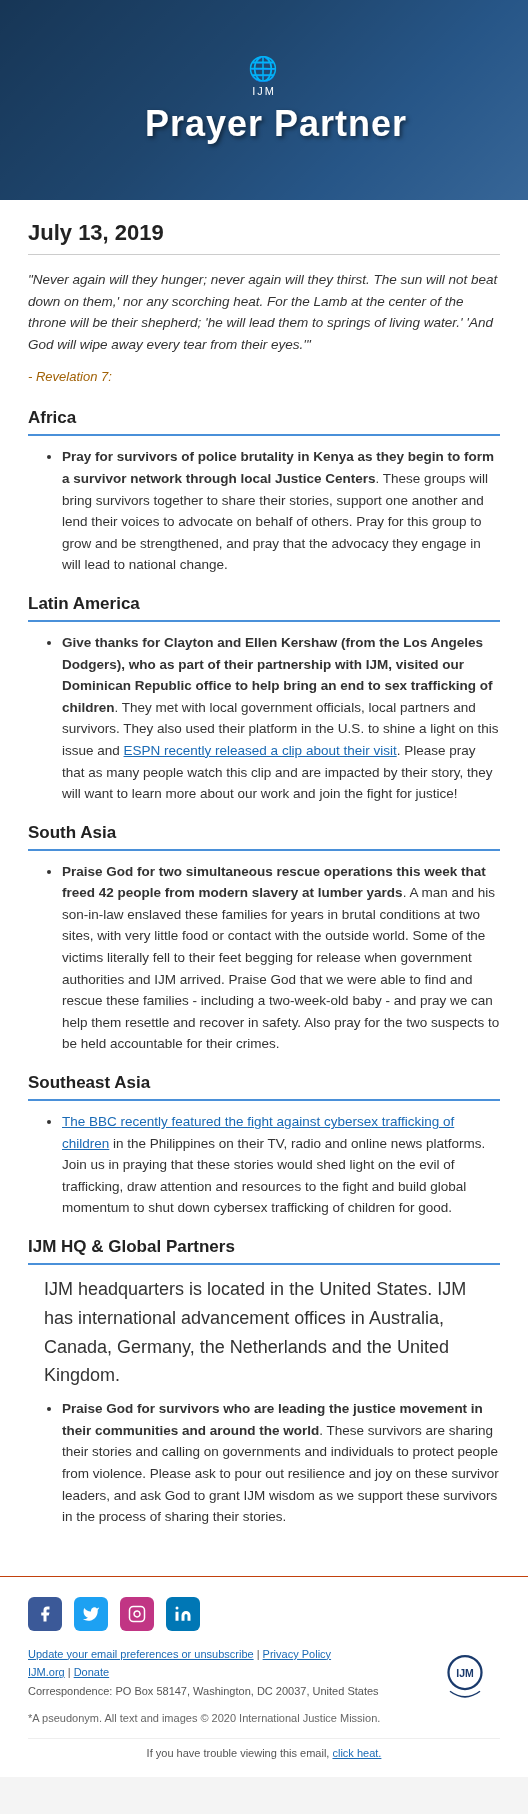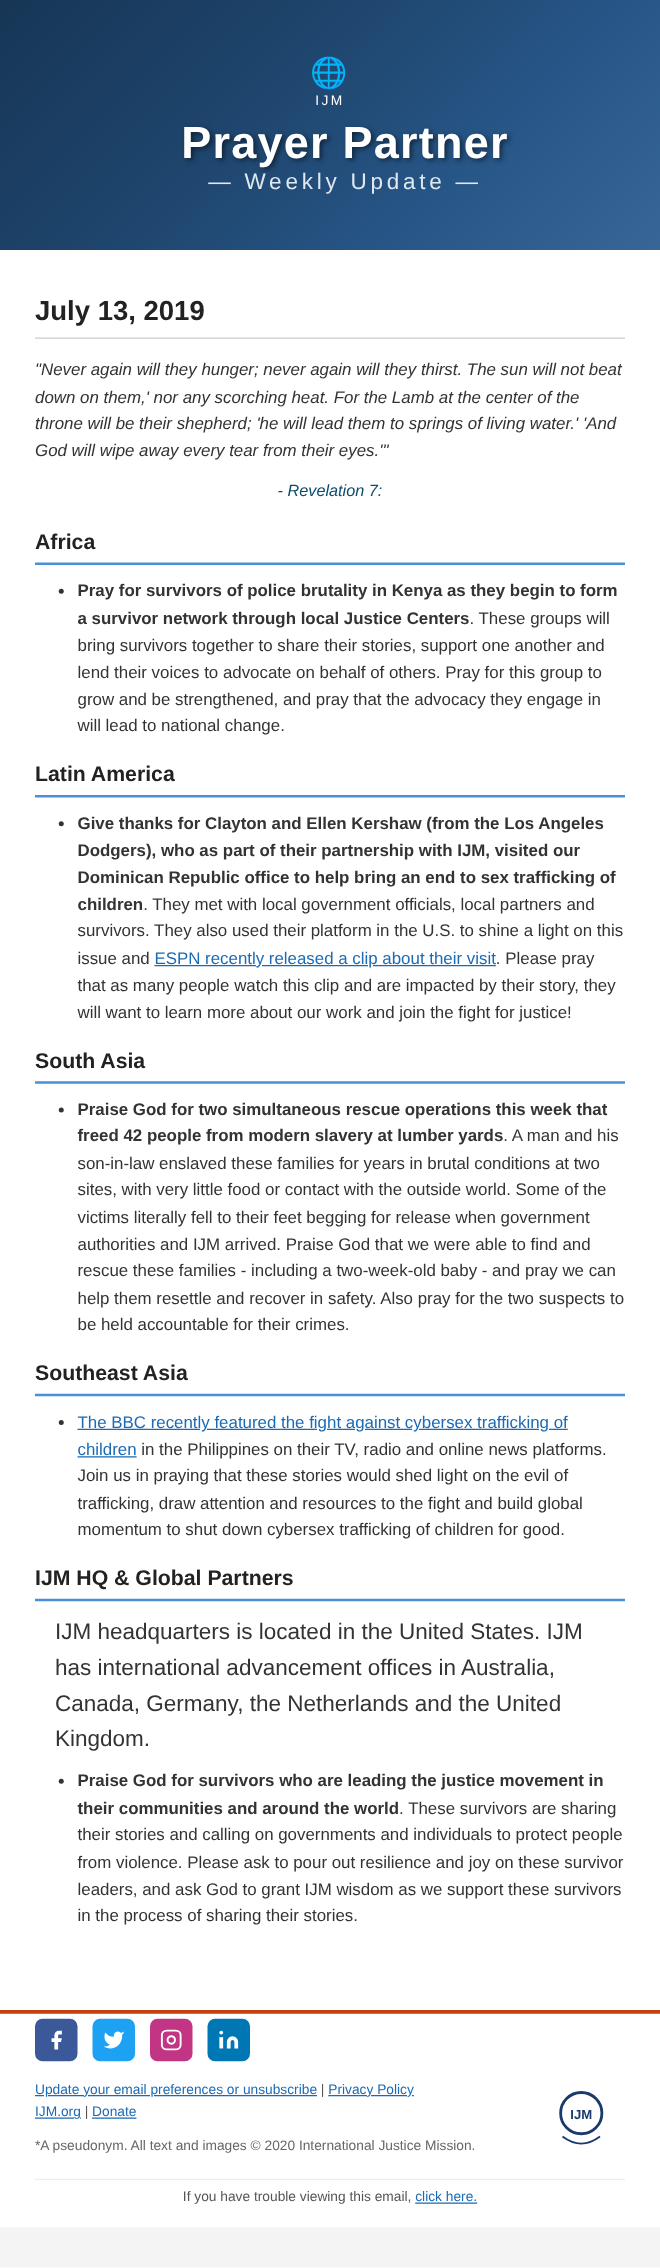--- a/index.html
+++ b/index.html
@@ -61,41 +61,41 @@
       text-shadow: 2px 2px 4px rgba(0,0,0,0.5);
     }
     .header-title p {
       font-size: 18px;
       font-weight: 400;
       letter-spacing: 3px;
       color: #e0e8f0;
     }
     
     .content {
-      padding: 36px 28px;
+      padding: 20px 28px;
     }
     .date-heading {
       font-size: 22px;
       font-weight: bold;
       color: #222;
       margin-bottom: 10px;
       padding-bottom: 8px;
       border-bottom: 1px solid #ccc;
     }
     .scripture-block {
       margin: 14px 0;
       font-style: italic;
       font-size: 13.5px;
       color: #333;
       line-height: 1.6;
     }
     .scripture-ref {
-      text-align: center;
+      text-align: left;
       font-style: italic;
-      color: #0c4a6e;
+      color: #a16207;
       font-size: 13px;
       margin-bottom: 24px;
     }
     
     .section {
       margin-top: 18px;
     }
     .section-title {
       font-size: 17px;
       font-weight: bold;
@@ -122,22 +122,22 @@
       line-height: 1.6;
       color: #333;
       margin-bottom: 8px;
     }
     a {
       color: #1a6ab5;
       text-decoration: underline;
     }
     
     .footer {
-      padding: 4px 28px 10px;
-      border-top: 3px solid #c2410c;
+      padding: 20px 28px 10px;
+      border-top: 1px solid #c2410c;
       margin-top: 20px;
     }
     .social-icons {
       display: flex;
       gap: 12px;
       margin-bottom: 14px;
     }
     .social-icon {
       width: 34px;
       height: 34px;
@@ -198,21 +198,20 @@
 <div class="email-wrapper">
 
   <div class="header-banner">
     <div class="header-overlay"></div>
     <div class="header-logo">
       <span class="globe-icon">🌐</span>
       <span>IJM</span>
     </div>
     <div class="header-title">
       <h1>Prayer Partner</h1>
-      <p>— Weekly Update —</p>
     </div>
   </div>
 
   <div class="content">
 
     <h2 class="date-heading">July 13, 2019</h2>
 
     <div class="scripture-block">
       <span>"Never again will they hunger; never again will they thirst. The sun will not beat down on them,' nor any scorching heat. For the Lamb at the center of the throne will be their shepherd; 'he will lead them to springs of living water.' 'And God will wipe away every tear from their eyes.'"</span>
     </div>
@@ -305,30 +304,31 @@
     </div>
 
     <div class="footer-bottom">
       <div>
         <div class="footer-text">
           <a href="#">Update your email preferences or unsubscribe</a> | <a href="#">Privacy Policy</a>
         </div>
         <div class="footer-text">
           <a href="#">IJM.org</a> | <a href="#">Donate</a>
         </div>
+        <div class="footer-text">Correspondence: PO Box 58147, Washington, DC 20037, United States</div>
         <div class="footer-text copyright">*A pseudonym. All text and images © 2020 International Justice Mission.</div>
       </div>
       <div class="footer-logo">
         <svg class="ijm-logo-svg" viewBox="0 0 80 80" xmlns="http://www.w3.org/2000/svg">
           <circle cx="40" cy="30" r="22" fill="none" stroke="#1a3a6c" stroke-width="3"></circle>
           <text x="40" y="36" text-anchor="middle" font-family="Arial" font-weight="bold" font-size="14" fill="#1a3a6c">IJM</text>
           <path d="M20 55 Q40 70 60 55" fill="none" stroke="#1a3a6c" stroke-width="2"></path>
         </svg>
       </div>
     </div>
 
     <div class="view-email">
       <span>If you have trouble viewing this email,</span>
-      <a href="#">click here.</a>
+      <a href="#">click heat.</a>
     </div>
   </div>
 
 </div>
 
 </body></html>

